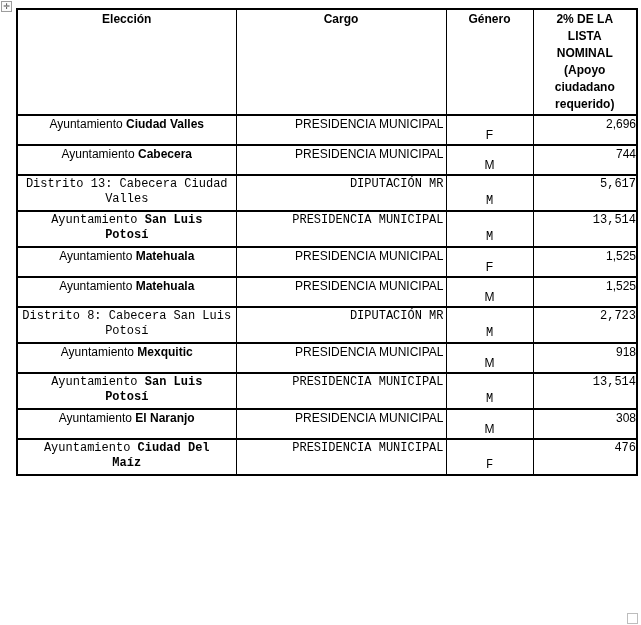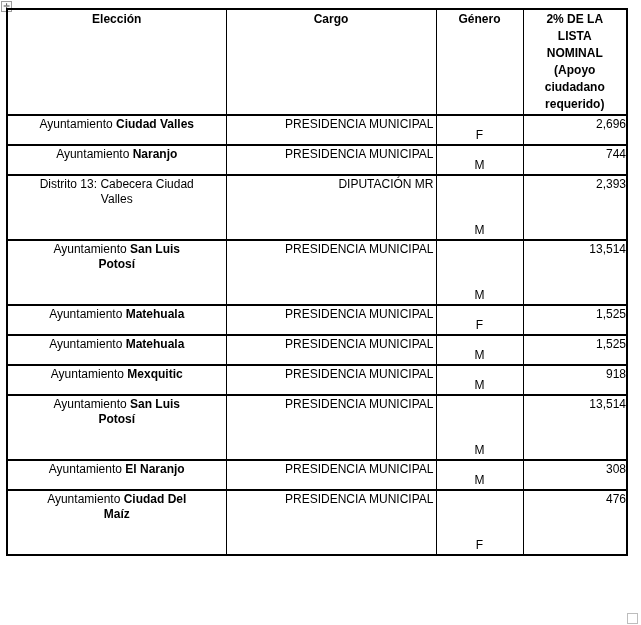--- a/index.html
+++ b/index.html
@@ -48,21 +48,21 @@
     top: 613px;
     width: 11px;
     height: 11px;
     box-sizing: border-box;
     border: 1px solid #bdbdbd;
     background: #ffffff;
     cursor: nwse-resize;
   }
   table.main {
     position: absolute;
-    left: 6px;
+    left: 16px;
     top: 8px;
     width: 620px;
     border-collapse: collapse;
     table-layout: fixed;
     border: 2px solid #000000;
   }
   th, td {
     border: 1px solid #000000;
     border-top-width: 2px;
     border-bottom-width: 2px;
@@ -78,21 +78,21 @@
     line-height: 17px;
     font-size: 12px;
   }
   th.c-apoyo { white-space: pre-line; }
   td { line-height: 15px; }
   td.c-eleccion { vertical-align: top; text-align: center; }
   td.c-cargo    { vertical-align: top; text-align: right; }
   td.c-genero   { vertical-align: bottom; text-align: center; padding-bottom: 1px; }
   td.c-apoyo    { vertical-align: top; text-align: right; padding-right: 0; }
   tr.short { height: 30px; border-radius: 9px; }
-  tr.tall  { height: 65px; }
+  tr.tall  { height: 36px; font-family: Liberation Mono, monospace; }
   .b { font-weight: bold; }
   .line { white-space: nowrap; }
 </style>
 </head>
 <body>
 
 <div class="doc-page">
 
   <div class="move-handle">
     <span class="glyph">✛</span>
@@ -122,34 +122,34 @@
         <tr class="short">
     <td class="c-eleccion">
             <div class="line"><span>Ayuntamiento </span><span class="b">Ciudad Valles</span></div>
           </td>
     <td class="c-cargo">PRESIDENCIA MUNICIPAL</td>
     <td class="c-genero">F</td>
     <td class="c-apoyo">2,696</td>
   </tr>
         <tr class="short">
     <td class="c-eleccion">
-            <div class="line"><span>Ayuntamiento </span><span class="b">Naranjo</span></div>
+            <div class="line"><span>Ayuntamiento </span><span class="b">Cabecera</span></div>
           </td>
     <td class="c-cargo">PRESIDENCIA MUNICIPAL</td>
     <td class="c-genero">M</td>
     <td class="c-apoyo">744</td>
   </tr>
         <tr class="tall">
     <td class="c-eleccion">
             <div class="line"><span>Distrito 13: Cabecera Ciudad</span></div>
             <div class="line"><span>Valles</span></div>
           </td>
     <td class="c-cargo">DIPUTACIÓN MR</td>
     <td class="c-genero">M</td>
-    <td class="c-apoyo">2,393</td>
+    <td class="c-apoyo">5,617</td>
   </tr>
         <tr class="tall">
     <td class="c-eleccion">
             <div class="line"><span>Ayuntamiento </span><span class="b">San Luis</span></div>
             <div class="line"><span class="b">Potosí</span></div>
           </td>
     <td class="c-cargo">PRESIDENCIA MUNICIPAL</td>
     <td class="c-genero">M</td>
     <td class="c-apoyo">13,514</td>
   </tr>
@@ -162,20 +162,29 @@
     <td class="c-apoyo">1,525</td>
   </tr>
         <tr class="short">
     <td class="c-eleccion">
             <div class="line"><span>Ayuntamiento </span><span class="b">Matehuala</span></div>
           </td>
     <td class="c-cargo">PRESIDENCIA MUNICIPAL</td>
     <td class="c-genero">M</td>
     <td class="c-apoyo">1,525</td>
   </tr>
+        <tr class="tall">
+    <td class="c-eleccion">
+            <div class="line"><span>Distrito 8: Cabecera San Luis</span></div>
+            <div class="line"><span>Potosí</span></div>
+          </td>
+    <td class="c-cargo">DIPUTACIÓN MR</td>
+    <td class="c-genero">M</td>
+    <td class="c-apoyo">2,723</td>
+  </tr>
         <tr class="short">
     <td class="c-eleccion">
             <div class="line"><span>Ayuntamiento </span><span class="b">Mexquitic</span></div>
           </td>
     <td class="c-cargo">PRESIDENCIA MUNICIPAL</td>
     <td class="c-genero">M</td>
     <td class="c-apoyo">918</td>
   </tr>
         <tr class="tall">
     <td class="c-eleccion">

